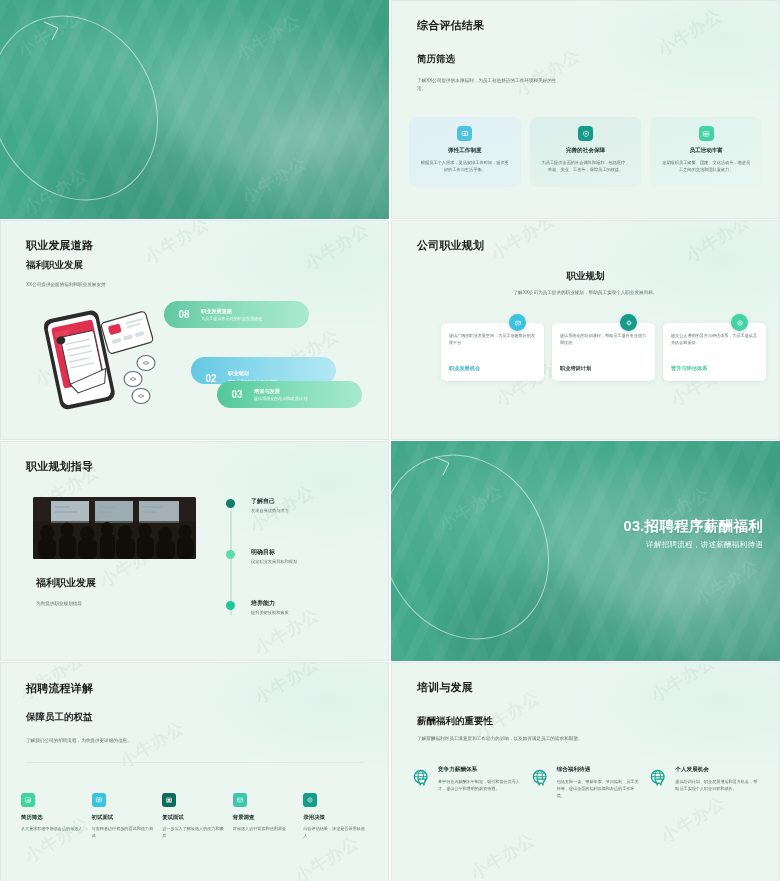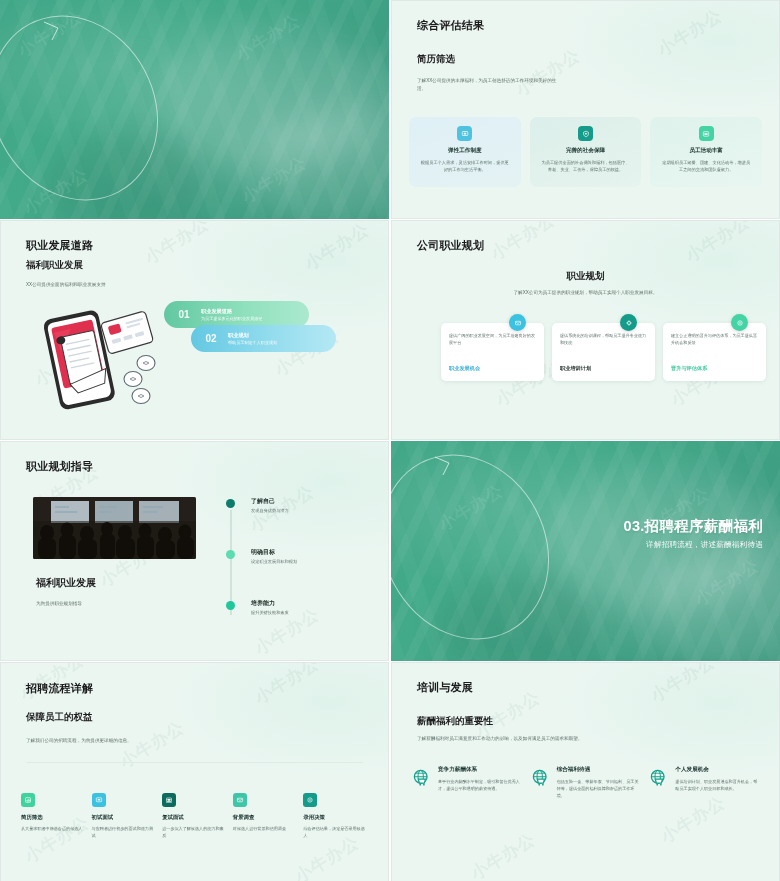--- a/index.html
+++ b/index.html
@@ -331,31 +331,38 @@
         <ellipse cx="108" cy="95" rx="9" ry="7.5"></ellipse>
       </g>
       <g fill="none" stroke="#8b969d" stroke-width="1">
         <path d="M110 62 q3-3 6 0 q-3 3-6 0"></path>
         <path d="M97 78 q3-3 6 0 q-3 3-6 0"></path>
         <path d="M105 95 q3-3 6 0 q-3 3-6 0"></path>
       </g>
     </svg>
 
     <div class="pill" style="left:163px; top:80px; width:145px; background:linear-gradient(90deg,#62C8A2 0%, #8FE0BC 55%, #ABE9CF 100%);">
-      <div class="num">01</div>
+      <div class="num">08</div>
       <div class="ptxt">
         <div class="ptitle">职业发展道路</div>
         <div class="pdesc">为员工提供多元化的职业发展路径</div>
       </div>
     </div>
-    <div class="pill" style="left:190px; top:104px; width:145px; background:linear-gradient(90deg,#63C8E2 0%, #93DCEE 55%, #B4E8F4 100%);">
+    <div class="pill" style="left:190px; top:136px; width:145px; background:linear-gradient(90deg,#63C8E2 0%, #93DCEE 55%, #B4E8F4 100%);align-items:flex-end;">
       <div class="num">02</div>
       <div class="ptxt">
         <div class="ptitle">职业规划</div>
         <div class="pdesc">帮助员工制定个人职业规划</div>
+      </div>
+    </div>
+    <div class="pill" style="left:216px; top:160px; width:145px; background:linear-gradient(90deg,#52C79A 0%, #86DFB9 55%, #A7E9CD 100%);">
+      <div class="num">03</div>
+      <div class="ptxt">
+        <div class="ptitle">培训与发展</div>
+        <div class="pdesc">提供系统化的培训和发展计划</div>
       </div>
     </div>
   </div>
 
   <div class="slide content">
     <div class="wm" style="left:95px; top:4px;">小牛办公</div>
     <div class="wm" style="left:290px; top:6px;">小牛办公</div>
     <div class="wm" style="left:100px; top:150px;">小牛办公</div>
     <div class="wm" style="left:275px; top:150px;">小牛办公</div>
     <div class="slide-head">公司职业规划</div>

